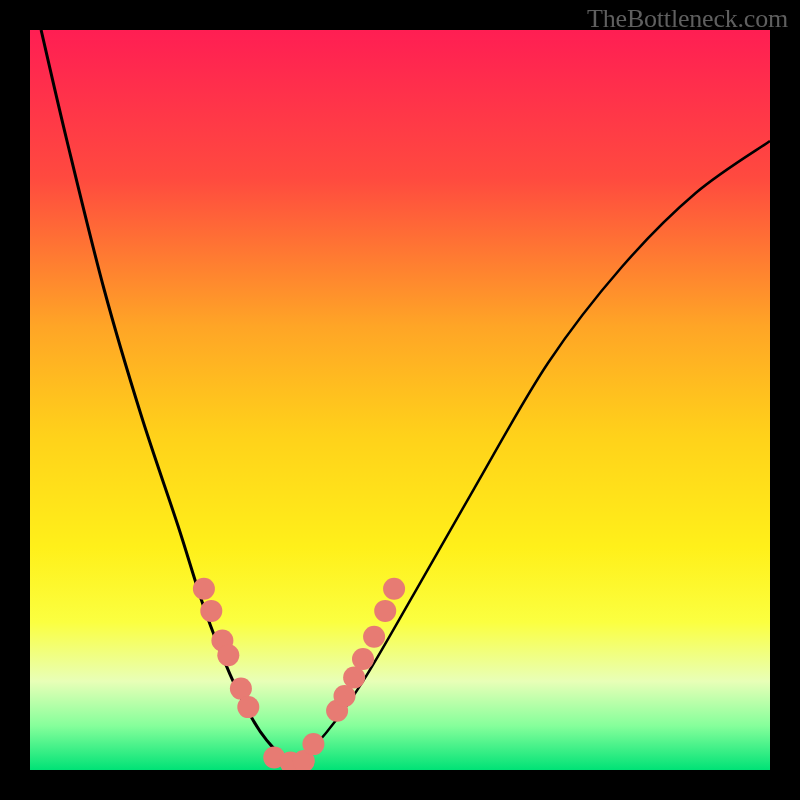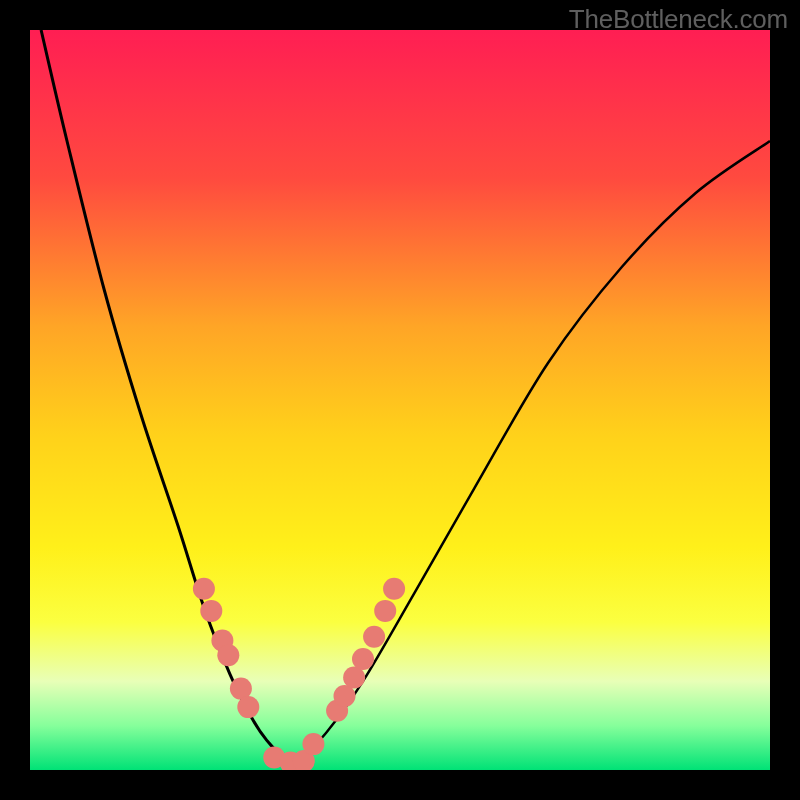--- a/index.html
+++ b/index.html
@@ -10,20 +10,21 @@
     overflow: hidden;
     background: #000;
     font-family: Arial, Helvetica, sans-serif;
   }
   .frame {
     position: absolute;
     left: 0; top: 0;
     width: 800px;
     height: 668px;
     background: #000;
+    font-family: Liberation Serif, serif;
   }
   .plot {
     position: absolute;
     left: 30px;
     top: 30px;
     width: 740px;
     height: 740px;
   }
   .watermark {
     position: absolute;

